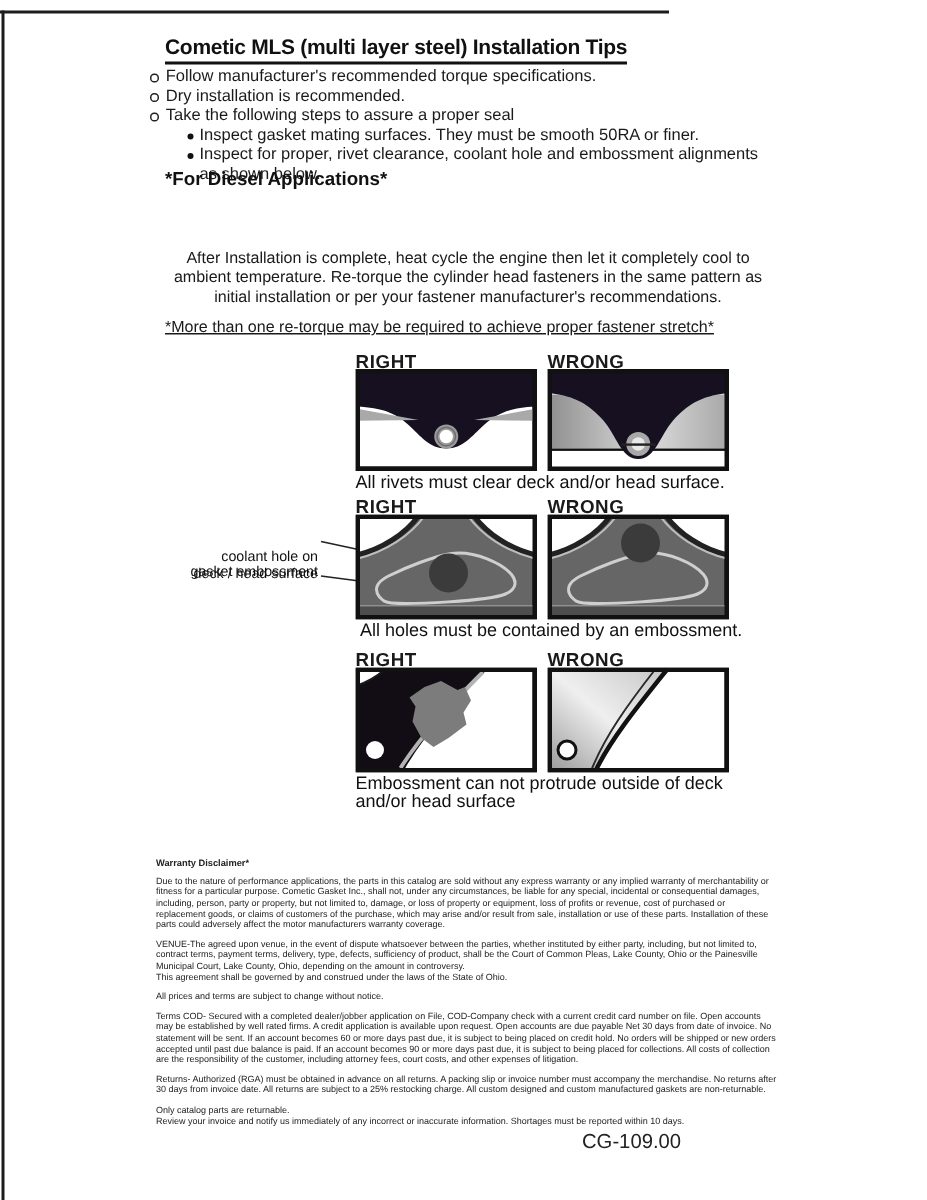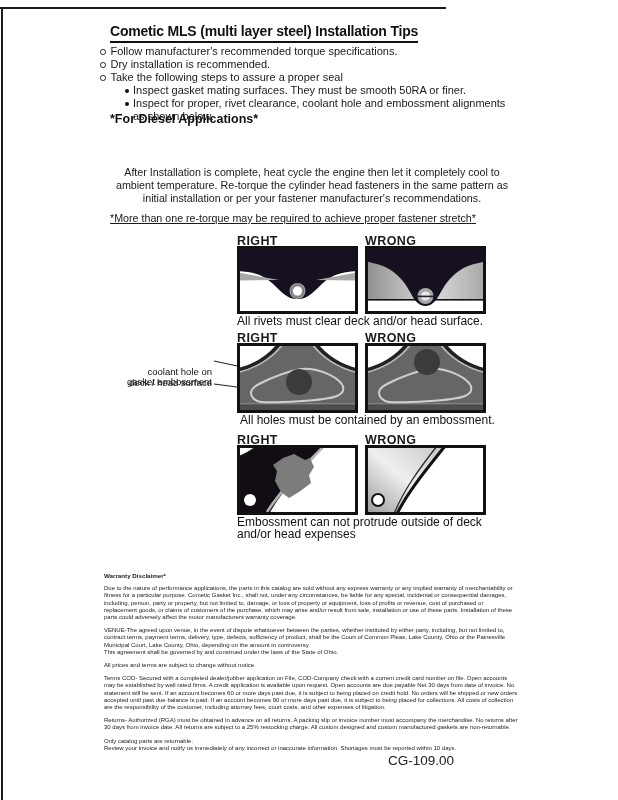--- a/index.html
+++ b/index.html
@@ -186,21 +186,21 @@
     <rect x="1.5" y="1.5" width="118" height="67" fill="#ffffff" stroke="#111" stroke-width="3"></rect>
     <path d="M1,1 H80 C60,26 42,48 32,69 L1,69 Z" fill="url(#gw3)"></path>
     <path d="M80,1 C60,26 42,48 32,69" fill="none" stroke="#111" stroke-width="3"></path>
     <path d="M72,1 C54,24 38,46 29,69" fill="none" stroke="#2a2a2a" stroke-width="1.3"></path>
     <circle cx="13" cy="55" r="6" fill="#ffffff" stroke="#111" stroke-width="2"></circle>
     <rect x="1.5" y="1.5" width="118" height="67" fill="none" stroke="#111" stroke-width="3"></rect>
   </svg>
 
   <div class="abs caption" style="left:237px;top:517px;">
     <div>Embossment can not protrude outside of deck</div>
-    <div>and/or head expenses</div>
+    <div>and/or head surface</div>
   </div>
 
   <div class="abs legal">
     <div class="lh">Warranty Disclaimer*</div>
     <div class="lp">Due to the nature of performance applications, the parts in this catalog are sold without any express warranty or any implied warranty of merchantability or fitness for a particular purpose.  Cometic Gasket Inc., shall not, under any circumstances, be liable for any special, incidental or consequential damages, including, person, party or property, but not limited to, damage, or loss of property or equipment, loss of profits or revenue, cost of purchased or replacement goods, or claims of customers of the purchase, which may arise and/or result from sale, installation or use of these parts.  Installation of these parts could adversely affect the motor manufacturers warranty coverage.</div>
     <div class="lp">VENUE-The agreed upon venue, in the event of dispute whatsoever between the parties, whether instituted by either party, including, but not limited to, contract terms, payment terms, delivery, type, defects, sufficiency of product, shall be the Court of Common Pleas, Lake County, Ohio or the Painesville Municipal Court, Lake County, Ohio, depending on the amount in controversy.</div>
     <div class="lp0">This agreement shall be governed by and construed under the laws of the State of Ohio.</div>
     <div class="lp">All prices and terms are subject to change without notice.</div>
     <div class="lp">Terms COD- Secured with a completed dealer/jobber application on File, COD-Company check with a current credit card number on file.  Open accounts may be established by well rated firms.  A credit application is available upon request.  Open accounts are due payable Net 30 days from date of invoice.  No statement will be sent.  If an account becomes 60 or more days past due, it is subject to being placed on credit hold.  No orders will be shipped or new orders accepted until past due balance is paid.  If an account becomes 90 or more days past due, it is subject to being placed for collections.  All costs of collection are the responsibility of the customer, including attorney fees, court costs, and other expenses of litigation.</div>
     <div class="lp">Returns- Authorized (RGA) must be obtained in advance on all returns.  A packing slip or invoice number must accompany the merchandise.  No returns after 30 days from invoice date.  All returns are subject to a 25% restocking charge.  All custom designed and custom manufactured gaskets are non-returnable.</div>

